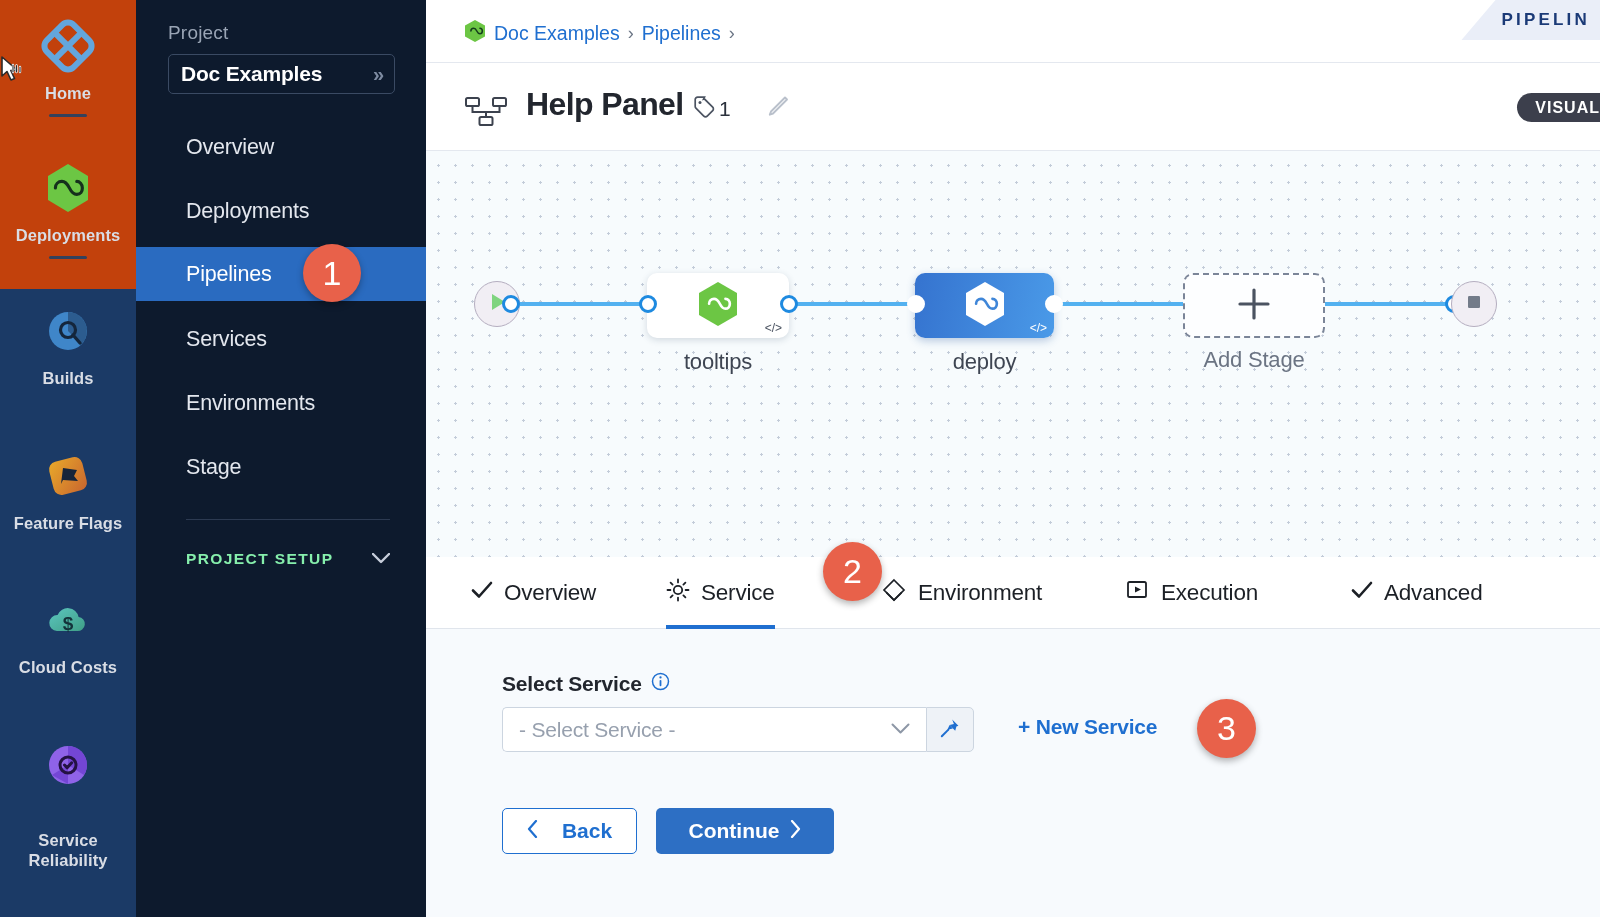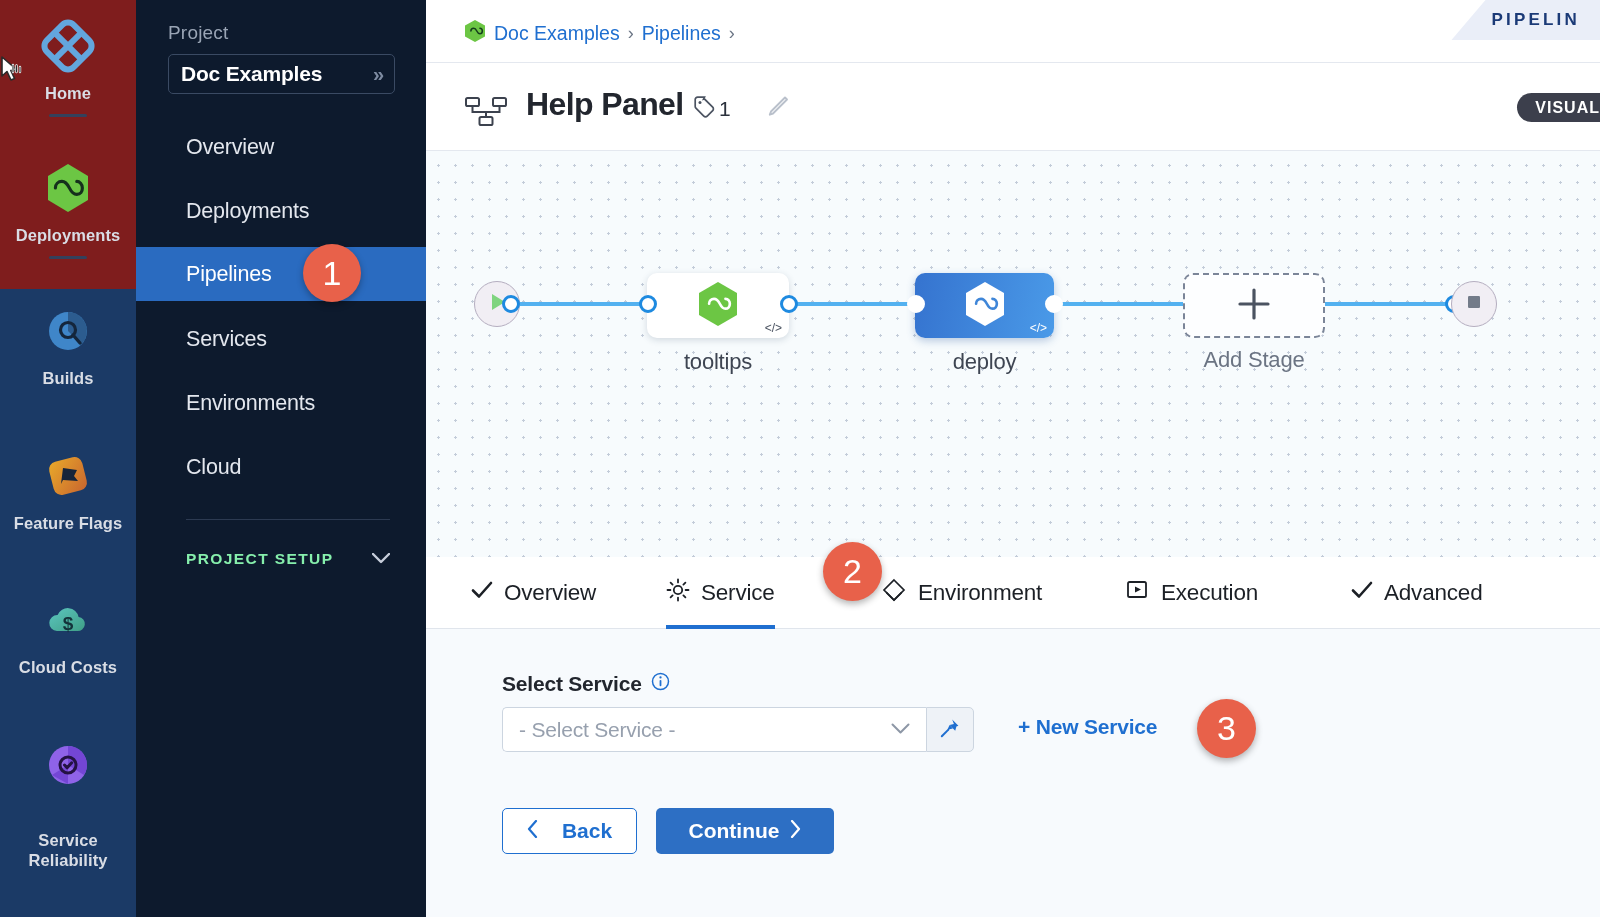--- a/index.html
+++ b/index.html
@@ -8,21 +8,21 @@
     width:1600px; height:917px;
     font-family:"Liberation Sans", sans-serif;
     background:#ffffff;
     overflow:hidden;
     position:relative;
   }
 
   
   #module-rail {
     position:absolute; left:0; top:0; width:136px; height:917px;
-    background:#7f1d1d;
+    background:#c2410c;
   }
   #module-rail .rail-lower {
     position:absolute; left:0; top:289px; width:136px; height:628px;
     background:#1b3a66;
   }
   .rail-item {
     position:absolute; left:0; width:136px;
     display:flex; flex-direction:column; align-items:center; justify-content:flex-start;
     color:#d9dde5; cursor:pointer;
   }
@@ -80,21 +80,21 @@
     border-bottom:1px solid #e4e8ef; background:#fff;
   }
   #breadcrumb { position:absolute; left:38px; top:19px; display:flex; align-items:center; gap:8px; }
   #breadcrumb a { color:#1f6fd0; font-size:19.5px; text-decoration:none; cursor:pointer; }
   #breadcrumb .sep { color:#6b7585; font-size:18px; }
 
   
   #pipeline-ribbon {
     position:absolute; right:0; top:0; height:40px;
     background:#eaeef8;
-    display:flex; align-items:center; padding-left:40px; padding-right:20px;
+    display:flex; align-items:center; padding-left:40px; padding-right:10px;
     clip-path: polygon(34px 0, 100% 0, 100% 100%, 0 100%);
     color:#1b3a77; font-size:17px; font-weight:700; letter-spacing:3.2px;
   }
 
   
   #title-bar {
     position:absolute; left:0; top:63px; width:1174px; height:88px;
     border-bottom:1px solid #e4e8ef; background:#fff;
   }
   #pipeline-title {
@@ -341,21 +341,21 @@
   <div class="nav-item active" style="top:247px;">
     <span>Pipelines</span>
   </div>
   <div class="nav-item" style="top:312px;">
     <span>Services</span>
   </div>
   <div class="nav-item" style="top:376px;">
     <span>Environments</span>
   </div>
   <div class="nav-item" style="top:440px;">
-    <span>Cloud</span>
+    <span>Stage</span>
   </div>
 
   <div id="sidebar-divider"></div>
 
   <div id="project-setup">
     <span>PROJECT SETUP</span>
     <span>
       <svg width="18" height="11" viewBox="0 0 18 11">
           <path d="M1 1l8 8 8-8" fill="none" stroke="#c7cedb" stroke-width="2.4" stroke-linecap="round" stroke-linejoin="round"></path>
         </svg>

